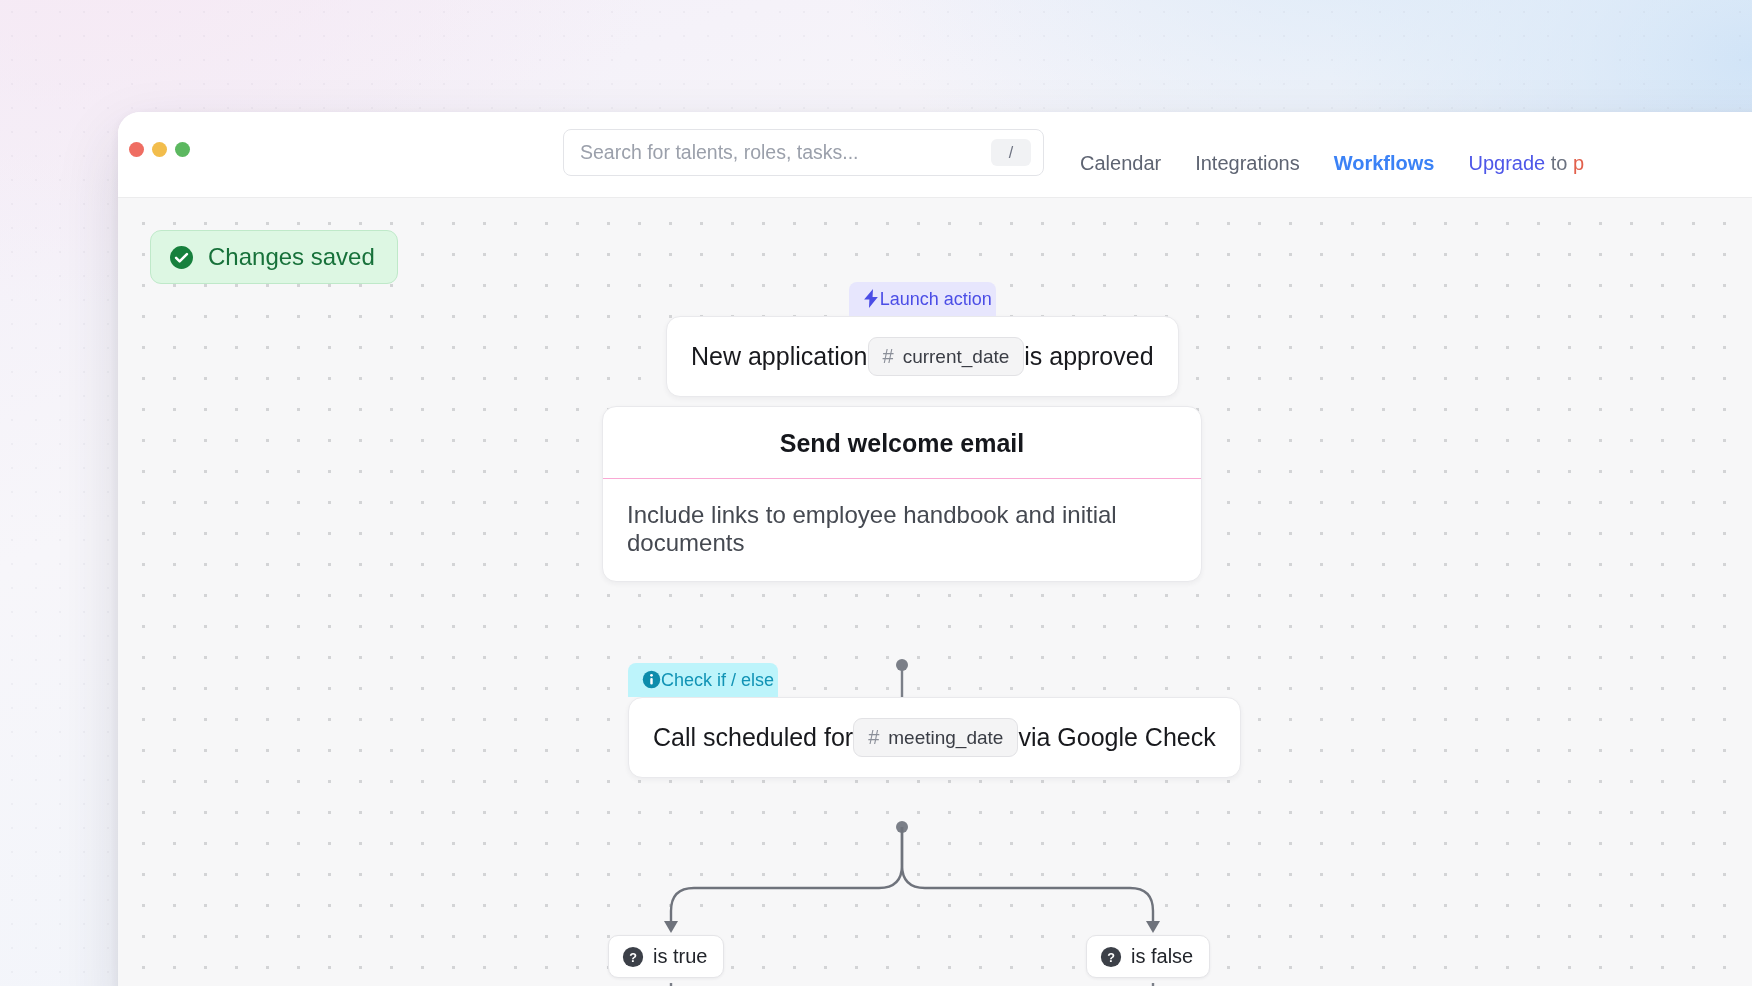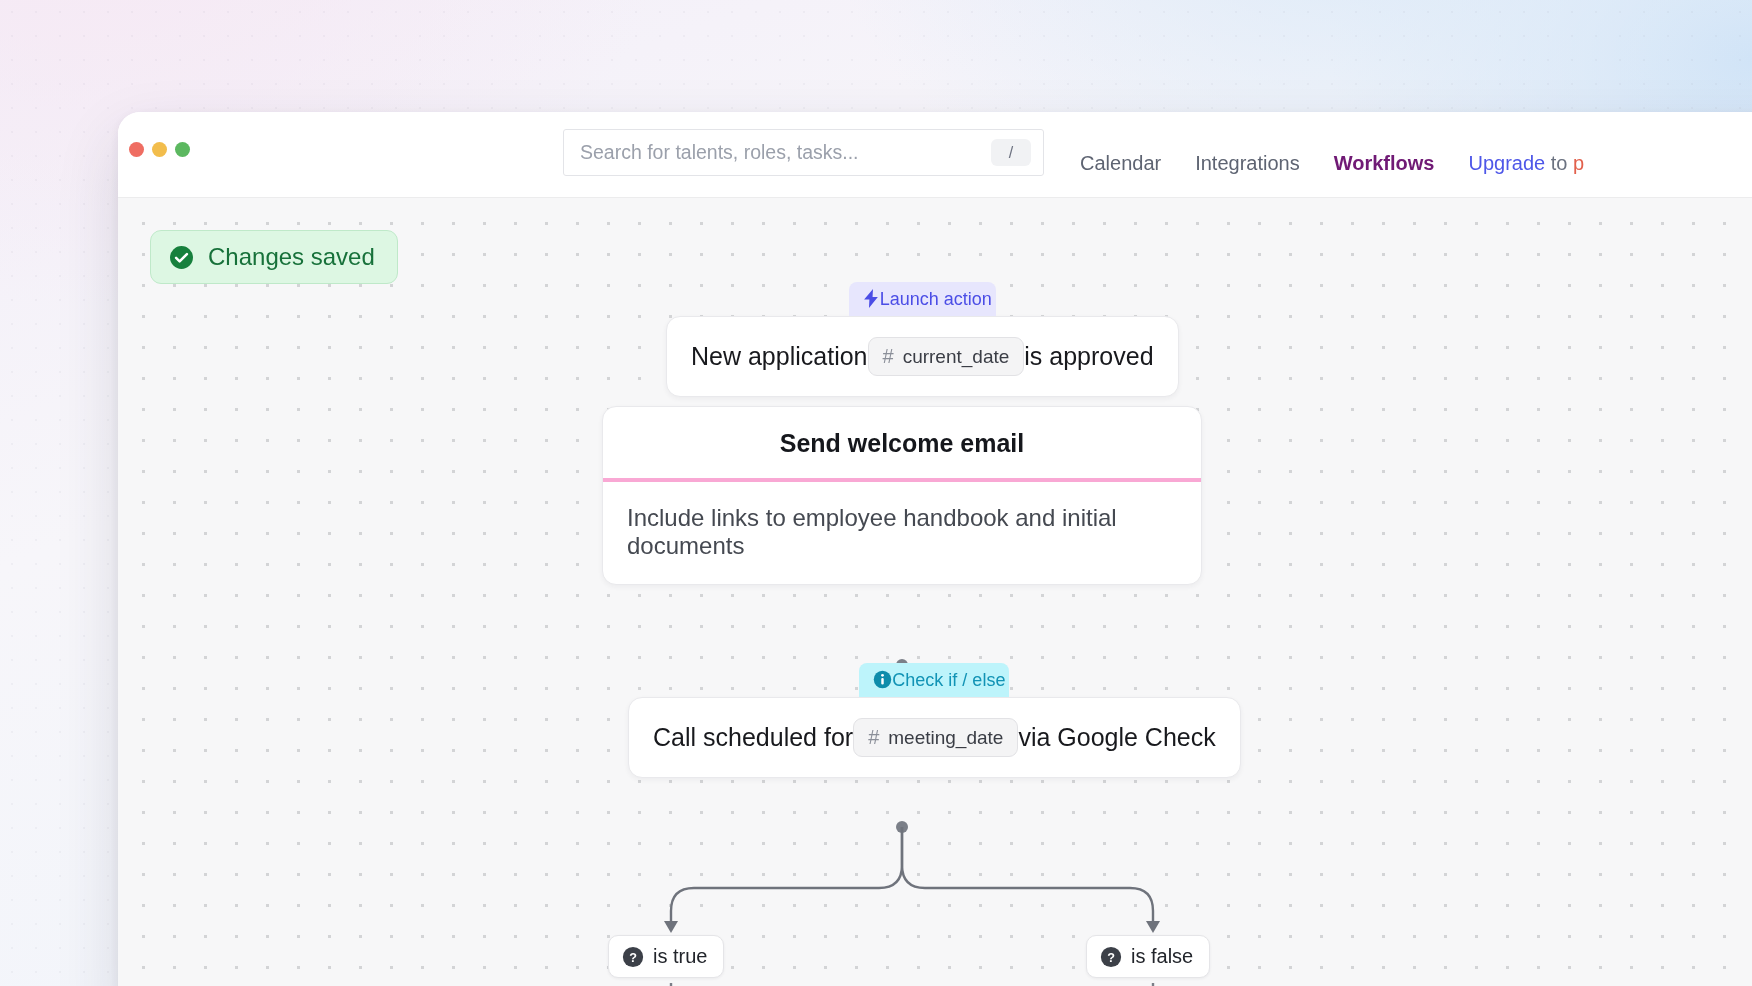--- a/index.html
+++ b/index.html
@@ -53,21 +53,21 @@
   }
   .dot { width: 15px; height: 15px; border-radius: 50%; }
   .dot.red    { background: #ef6d62; }
   .dot.yellow { background: #f2bd4c; }
   .dot.green  { background: #5cb860; }
 
   .searchwrap {
     position: absolute; left: 445px; top: 17px;
     width: 481px; height: 47px;
     border: 1px solid #e3e4e8;
-    border-radius: 3px;
+    border-radius: 8px;
     background: #fff;
     display: flex; align-items: center;
     box-sizing: border-box;
   }
   .searchwrap input {
     flex: 1;
     border: none; outline: none; background: transparent;
     font-family: "Liberation Sans", sans-serif;
     font-size: 19.5px; color: #2b2f3a;
     padding: 0 14px 0 16px;
@@ -89,21 +89,21 @@
     display: flex; align-items: center; gap: 0px;
     white-space: nowrap;
   }
   .nav a {
     font-size: 20px;
     color: #5e6472;
     text-decoration: none;
     padding: 0 17px;
     line-height: 38px;
   }
-  .nav a.active { color: #701a75; font-weight: bold; }
+  .nav a.active { color: #3b82f6; font-weight: bold; }
   .upgrade {
     font-size: 20px;
     line-height: 38px;
     padding-left: 17px;
     white-space: nowrap;
   }
   .upgrade .u1 { color: #4e57e8; }
   .upgrade .u2 { color: #6b7280; text-align: center; }
   .upgrade .u3 { color: #e2604c; }
 
@@ -182,21 +182,21 @@
   }
   .token .hash { color: #8b8f99; font-size: 20px; }
 
   .card.block { padding: 0; width: 600px; }
   .card.block .title {
     text-align: center;
     font-size: 25px;
     font-weight: bold;
     color: #15171c;
     padding: 22px 24px 20px;
-    border-bottom: 4px solid #f9a8d4;
+    border-bottom: 1px solid #f9a8d4;
   }
   .card.block .desc {
     text-align: left;
     font-size: 24px;
     color: #454951;
     padding: 22px 24px 24px;
   }
 
   
   .wires { position: absolute; left: 0; top: 0; width: 100%; height: 100%; pointer-events: none; }
@@ -294,21 +294,21 @@
       </div>
 
       <div class="node" style="left:484px; top:208px;">
         <div class="card block">
           <div class="title">Send welcome email</div>
           <div class="desc">Include links to employee handbook and initial documents</div>
         </div>
       </div>
 
       <div class="node" style="left:510px; top:426px;">
-        <div style="display:flex; justify-content:center;">
+        <div style="display:flex; justify-content:flex-start;">
           <span class="badge cond">
             <svg width="19" height="19" viewBox="0 0 20 20">
               <circle cx="10" cy="10" r="9.2" fill="#0d8cab"></circle>
               <circle cx="10" cy="5.6" r="1.5" fill="#ffffff"></circle>
               <rect x="8.7" y="8.3" width="2.6" height="7" rx="1.2" fill="#ffffff"></rect>
             </svg>
             <span>Check if / else</span>
           </span>
         </div>
         <div class="card inline">

